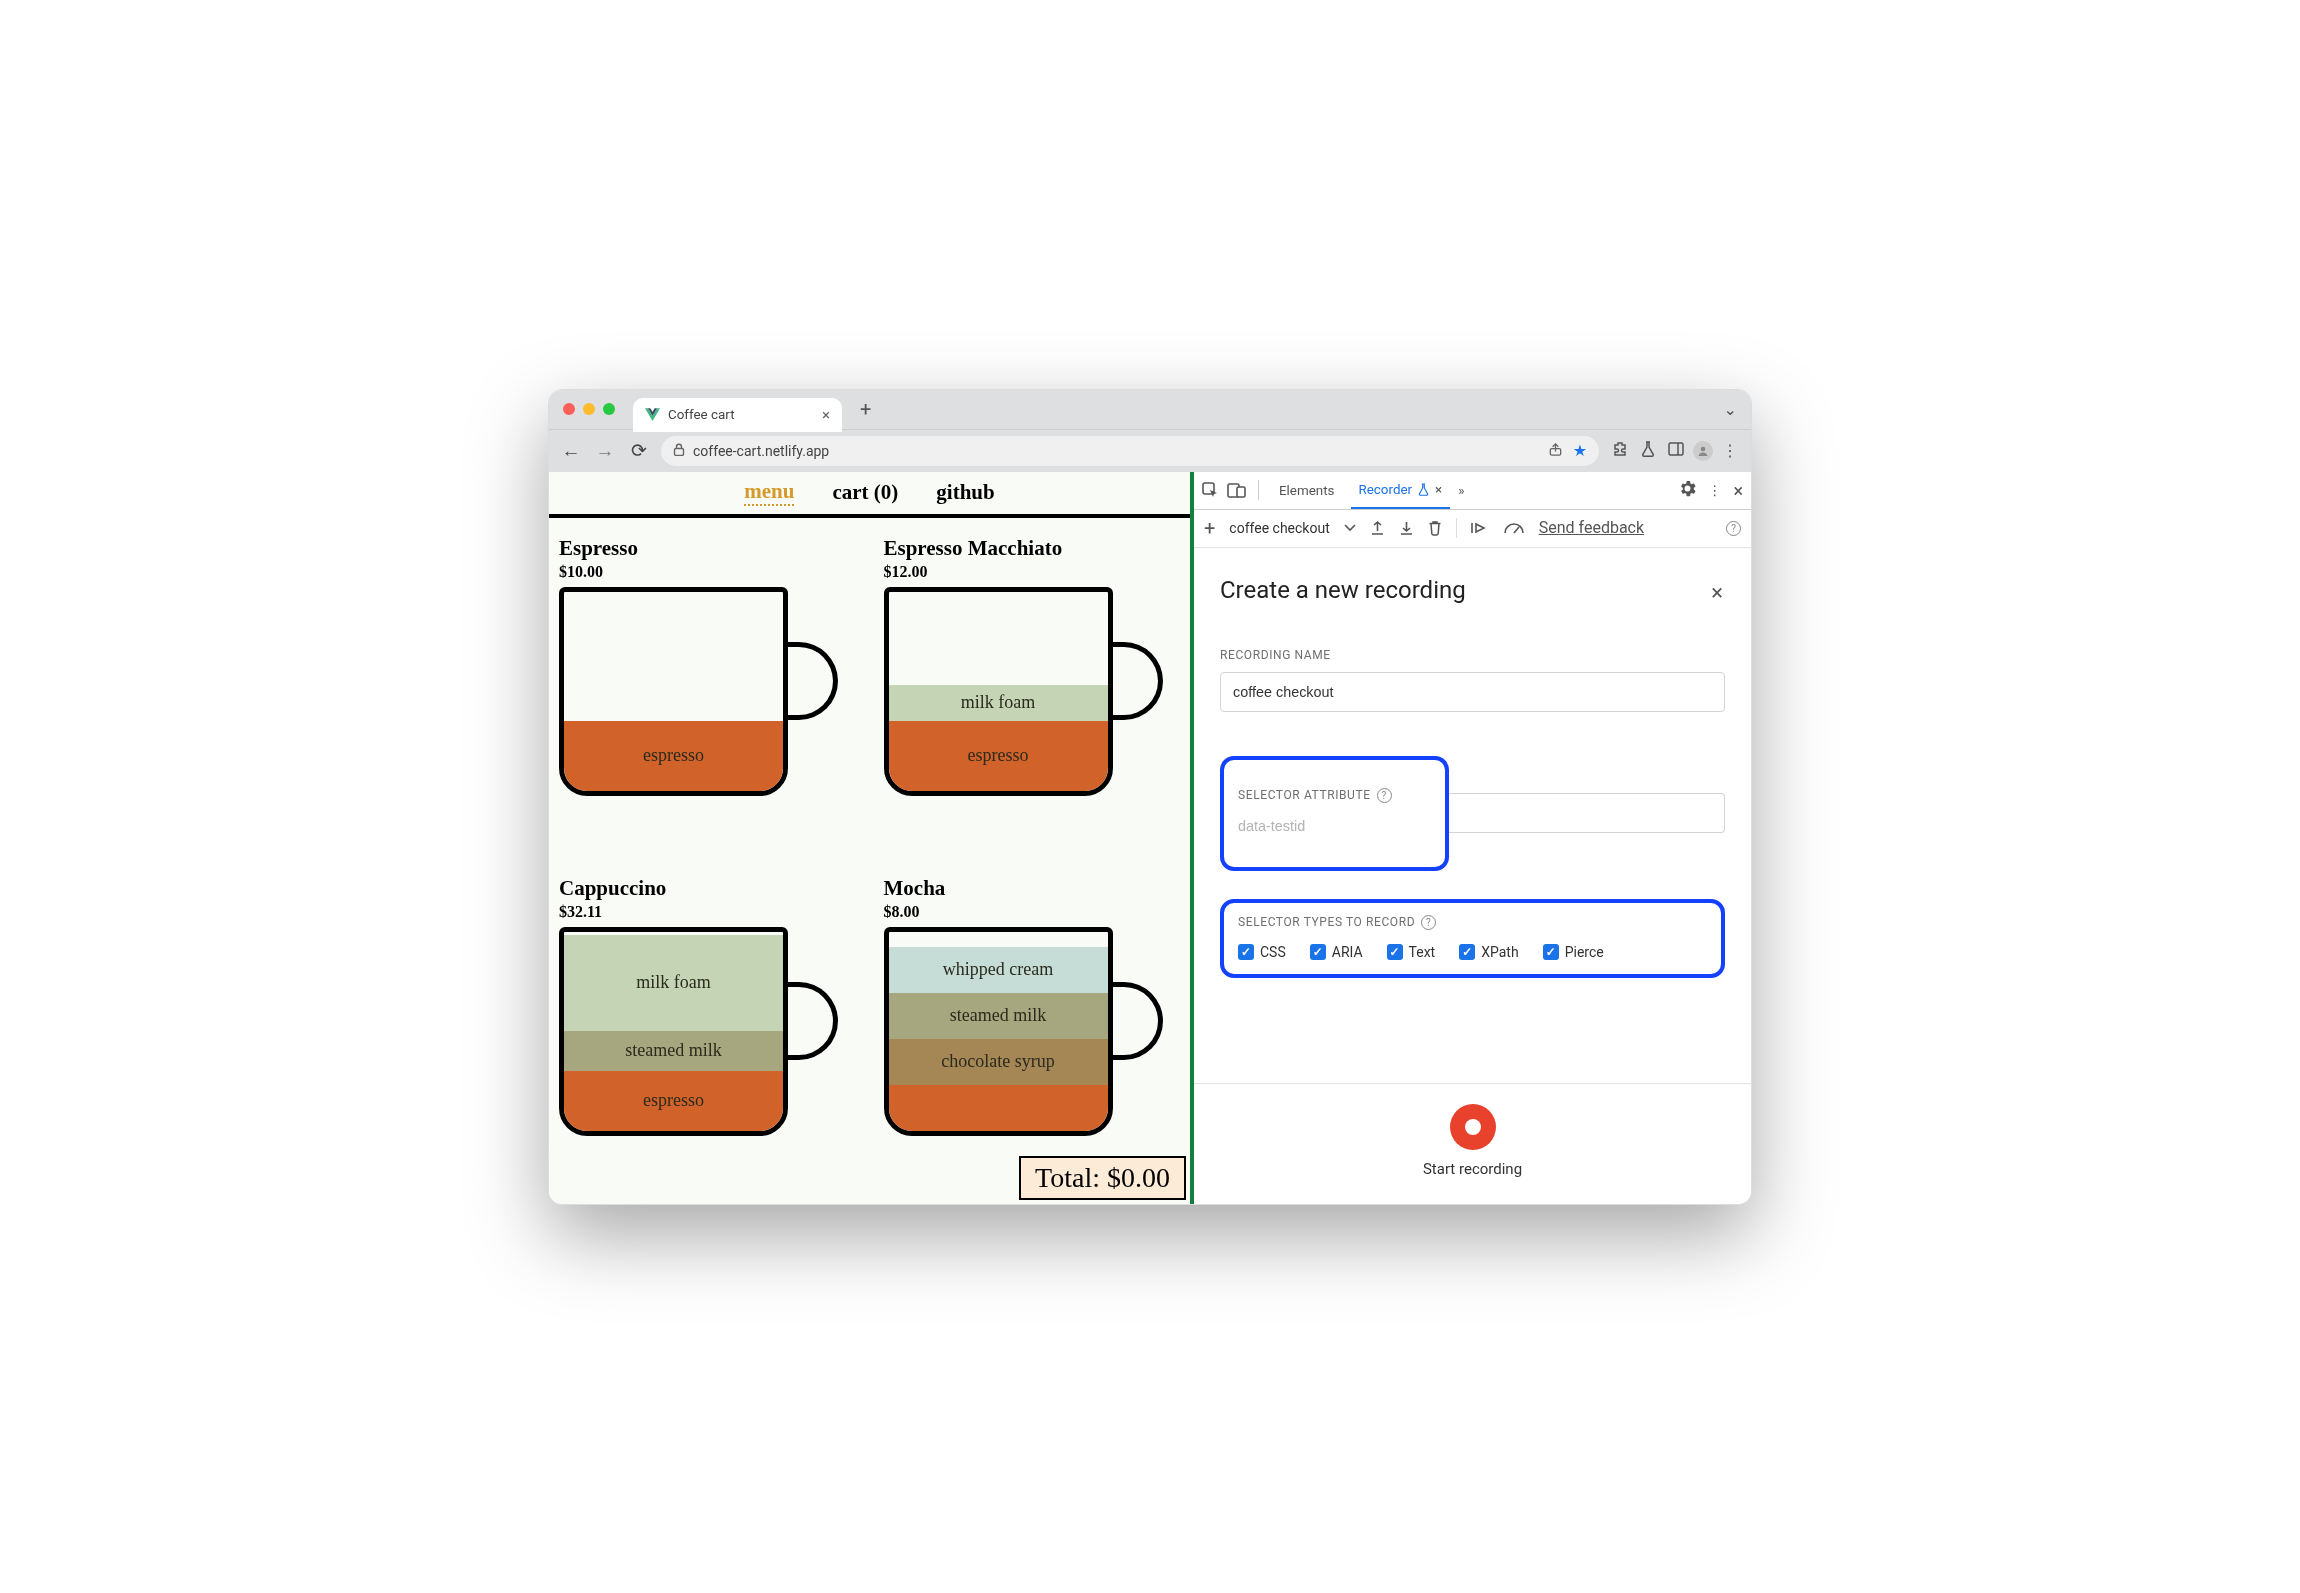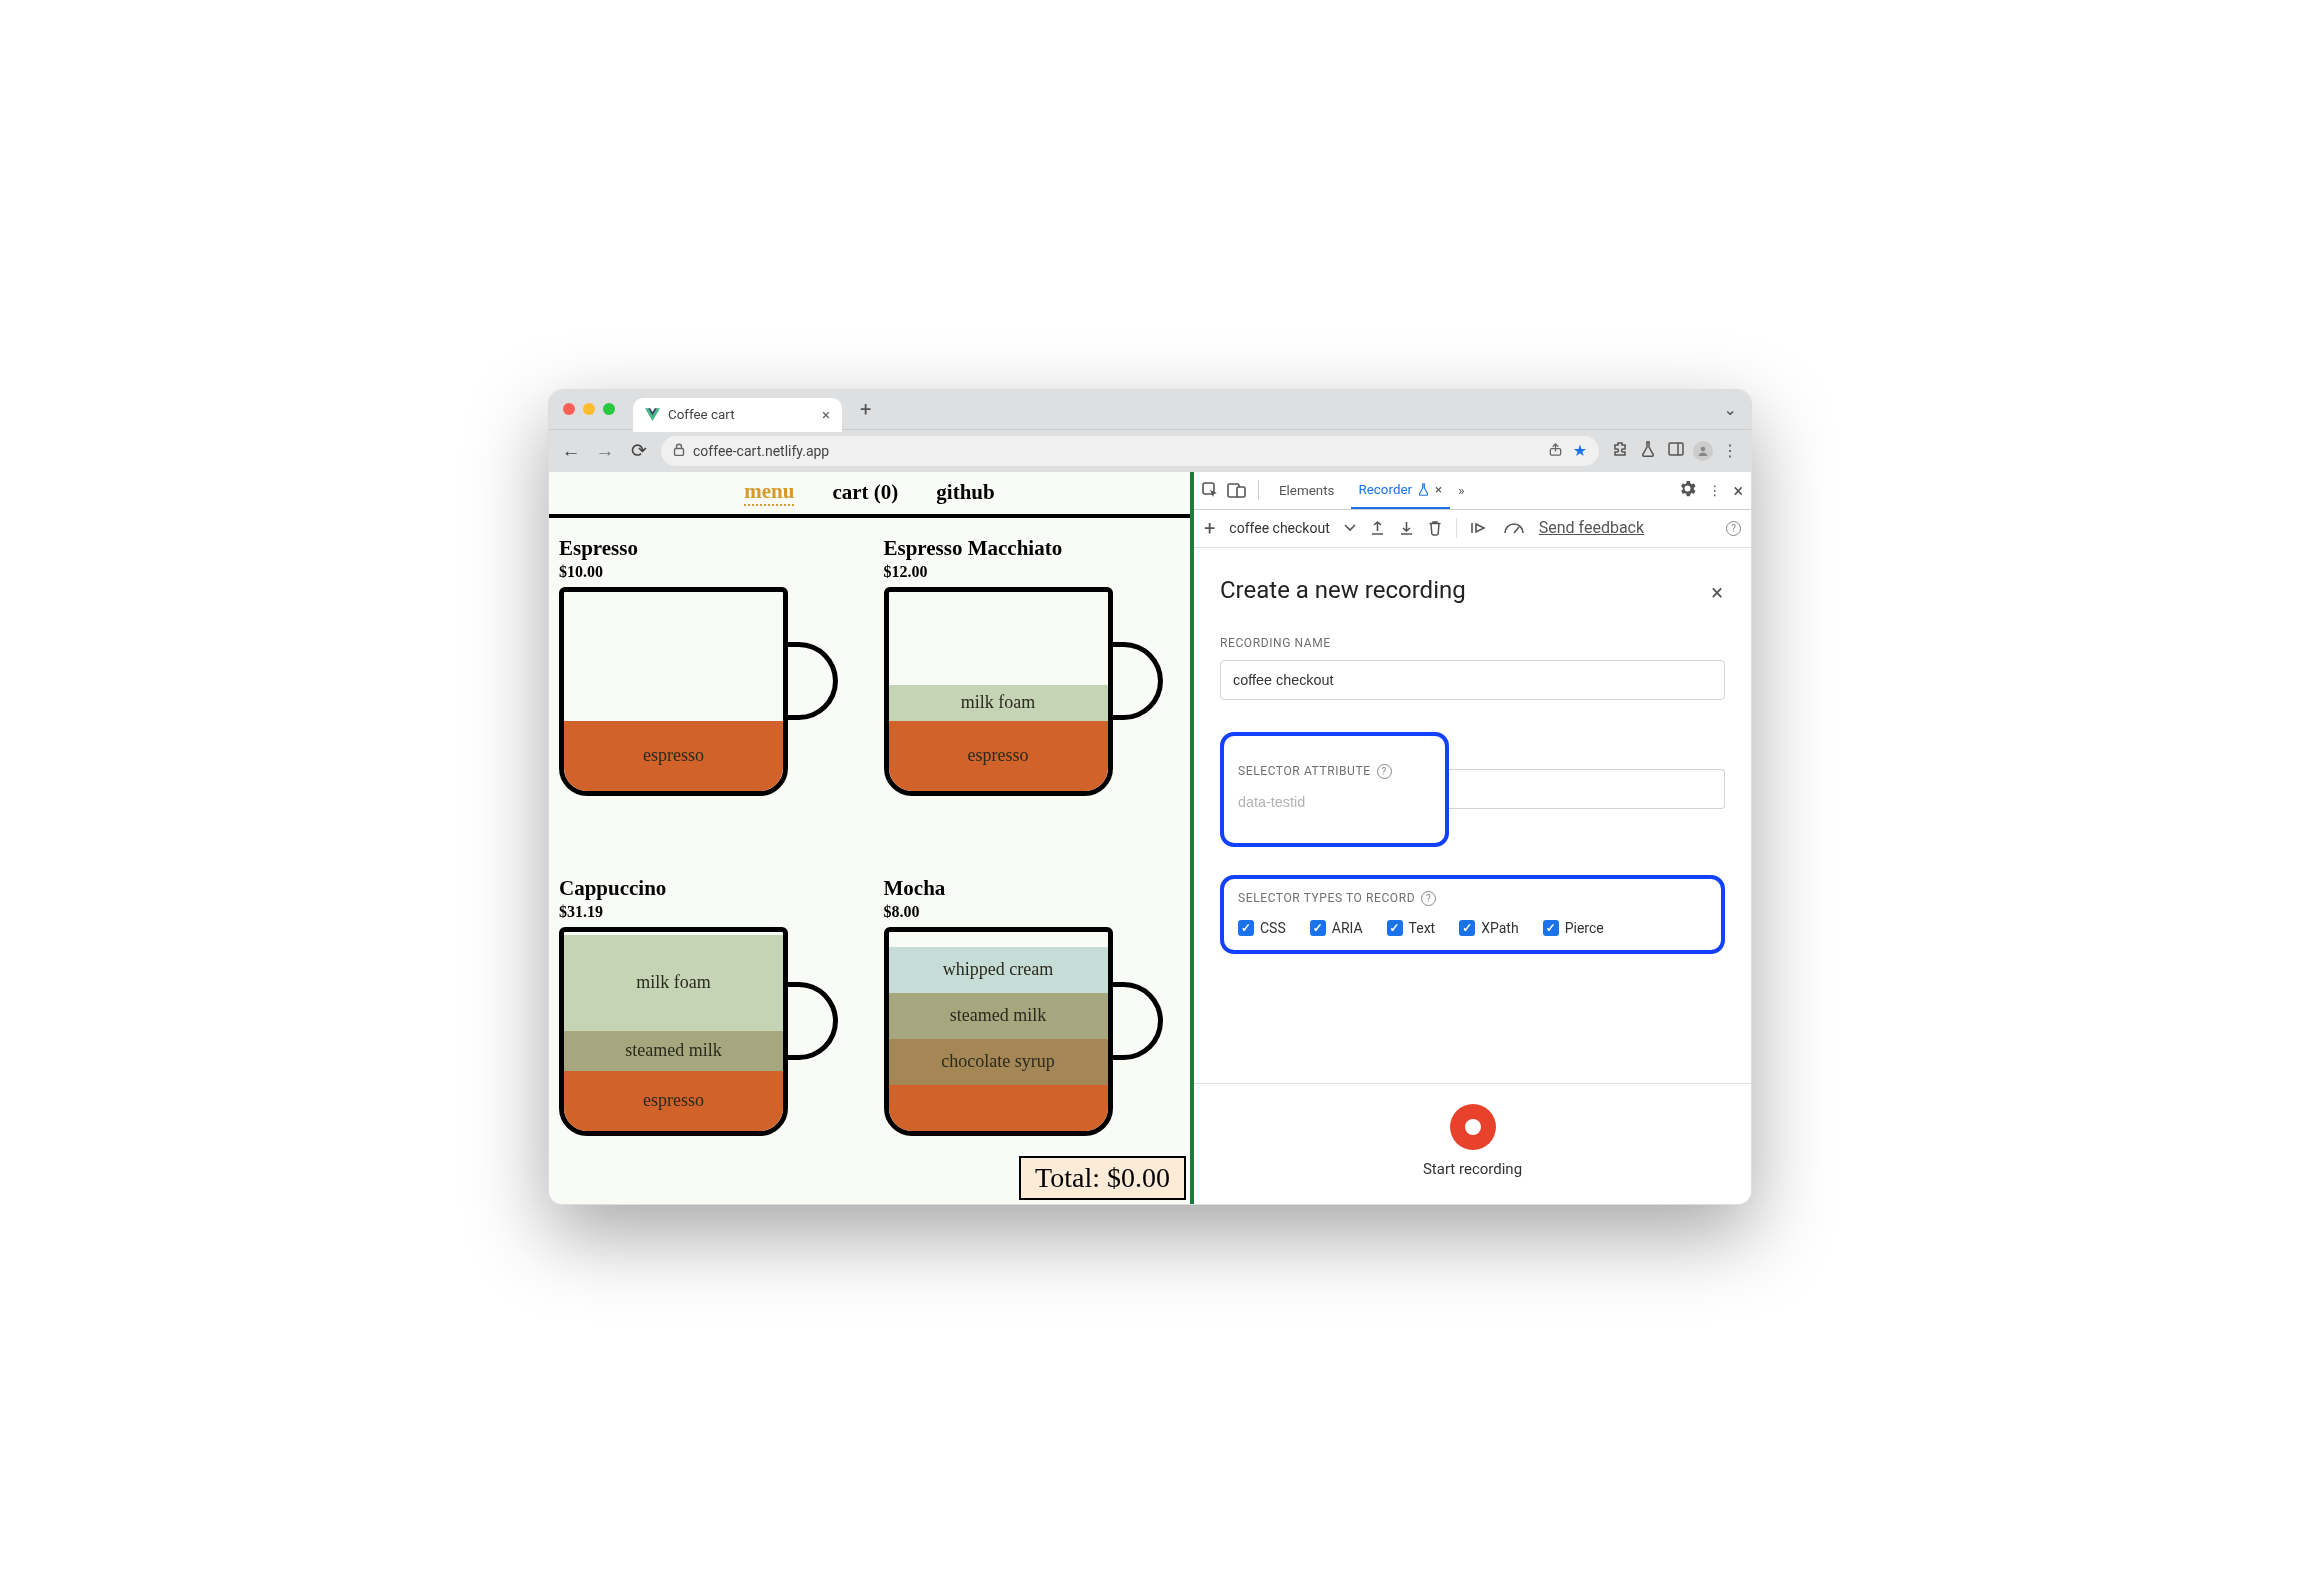--- a/index.html
+++ b/index.html
@@ -226,21 +226,21 @@
     width: 100%;
     border: 1px solid #d3d3d3;
     border-radius: 4px;
     height: 40px;
     padding: 0 12px;
     font-size: 14.4px;
     color: #333;
     background: #fff;
   }
   .text-input::placeholder { color: #b3b3b3; }
-  .section { margin-top: 32px; }
+  .section { margin-top: 44px; }
   .highlight-box {
     border: 4px solid #1441ff;
     border-radius: 14px;
     padding: 12px 14px 14px 14px;
     margin-top: 28px;
   }
   .checkrow { display: flex; gap: 24px; margin-top: 14px; flex-wrap: wrap; }
   .check { display: flex; align-items: center; gap: 6px; font-size: 14px; color: #333; cursor: pointer; }
   .cb {
     width: 16px; height: 16px; border-radius: 3px;
@@ -376,21 +376,21 @@
             <div class="cup-wrap">
               <div class="cup">
                 <div class="layer milkfoam-l" style="height: 36px;">milk foam</div>
                 <div class="layer espresso-l" style="height: 70px;">espresso</div>
               </div>
               <div class="handle"></div>
             </div>
           </div>
           <div class="product">
             <h4>Cappuccino</h4>
-            <div class="price">$31.19</div>
+            <div class="price">$32.11</div>
             <div class="cup-wrap">
               <div class="cup">
                 <div class="layer milkfoam-l" style="height: 96px;">milk foam</div>
                 <div class="layer steamed-l" style="height: 40px;">steamed milk</div>
                 <div class="layer espresso-l" style="height: 60px;">espresso</div>
               </div>
               <div class="handle"></div>
             </div>
           </div>
           <div class="product">

